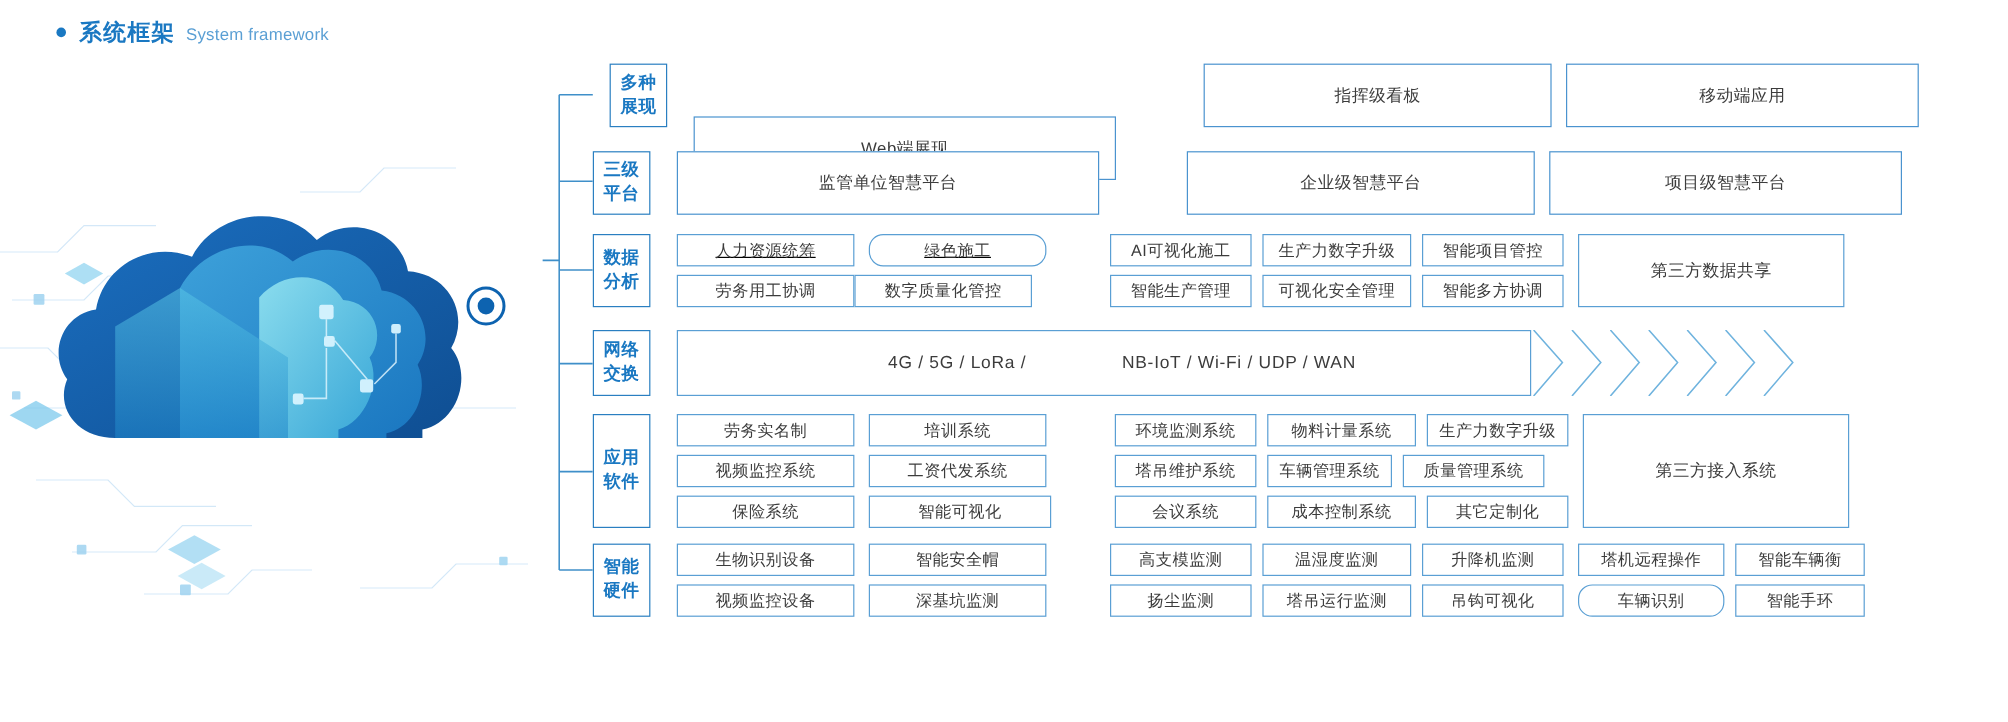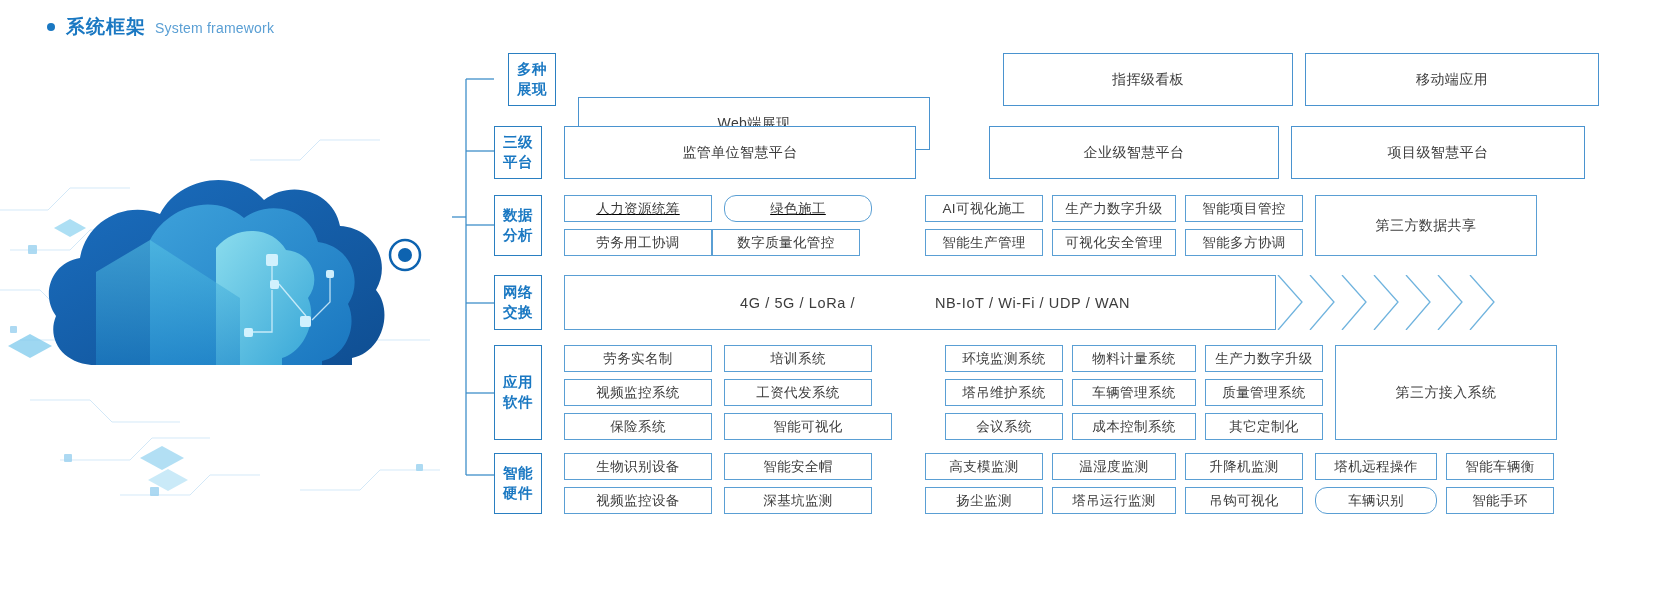--- a/index.html
+++ b/index.html
@@ -257,33 +257,33 @@
         <div class="subrow" style="gap:12px;">
           <div class="cell" style="width:148px;height:27px;">劳务实名制</div>
           <div class="cell" style="width:148px;height:27px;">培训系统</div>
         </div>
         <div class="subrow" style="gap:12px;">
           <div class="cell" style="width:148px;height:27px;">视频监控系统</div>
           <div class="cell" style="width:148px;height:27px;">工资代发系统</div>
         </div>
         <div class="subrow" style="gap:12px;">
           <div class="cell" style="width:148px;height:27px;">保险系统</div>
-          <div class="cell" style="width:168px;height:27px;">智能可视化</div>
+          <div class="cell" style="width:152px;height:27px;">智能可视化</div>
         </div>
       </div>
       <div style="width:53px;"></div>
       <div class="grp" style="gap:7px;">
         <div class="subrow" style="gap:9px;">
           <div class="cell" style="width:118px;height:27px;">环境监测系统</div>
           <div class="cell" style="width:124px;height:27px;">物料计量系统</div>
           <div class="cell" style="width:118px;height:27px;">生产力数字升级</div>
         </div>
         <div class="subrow" style="gap:9px;">
           <div class="cell" style="width:118px;height:27px;">塔吊维护系统</div>
-          <div class="cell" style="width:124px;height:27px;">车辆管理系统</div>
+          <div class="cell" style="width:104px;height:27px;">车辆管理系统</div>
           <div class="cell" style="width:118px;height:27px;">质量管理系统</div>
         </div>
         <div class="subrow" style="gap:9px;">
           <div class="cell" style="width:118px;height:27px;">会议系统</div>
           <div class="cell" style="width:124px;height:27px;">成本控制系统</div>
           <div class="cell" style="width:118px;height:27px;">其它定制化</div>
         </div>
       </div>
       <div style="width:12px;"></div>
       <div class="cell wide" style="width:222px;height:95px;">第三方接入系统</div>

